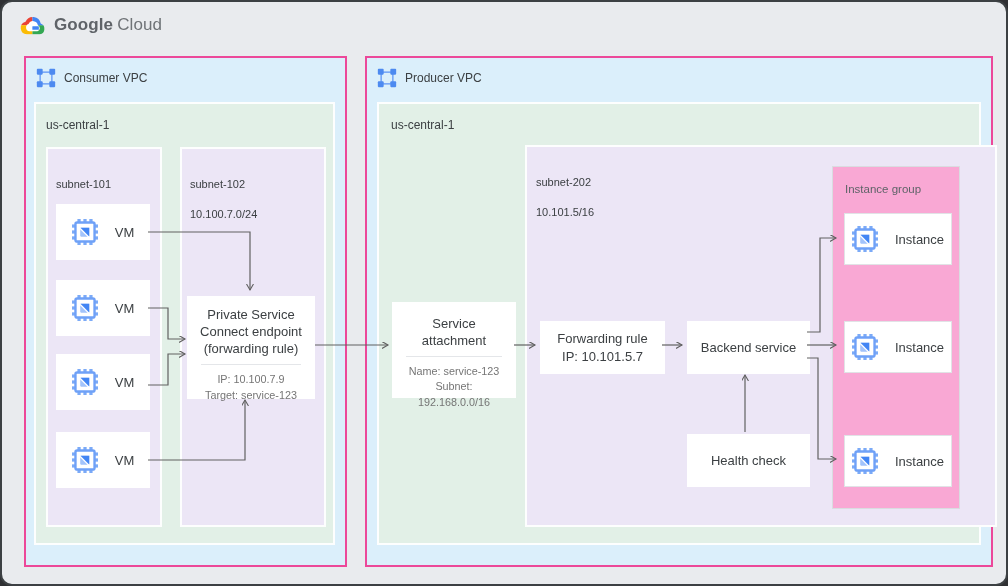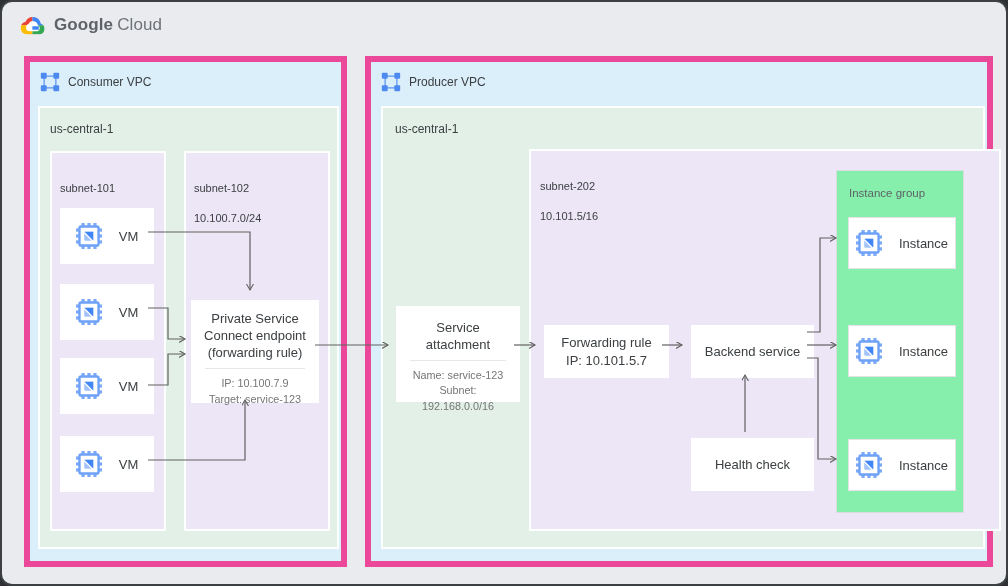--- a/index.html
+++ b/index.html
@@ -8,35 +8,35 @@
     background:#E9EBEE;border:2px solid #3C4043;border-radius:12px;overflow:hidden;
     font-family:"Liberation Sans", sans-serif;
   }
   .abs{position:absolute;box-sizing:border-box;}
   
   .logo{left:18px;top:13px;display:flex;align-items:center;gap:8px;}
   .logo-text{font-size:17px;color:#5F6368;letter-spacing:.1px;}
   .logo-text .brand{font-weight:700;color:#5F6368;}
   .logo-text .suffix{font-weight:400;color:#6F7377;margin-left:4px;}
   
-  .vpc{background:#DBEFFB;border:6px solid #ec4899;}
+  .vpc{background:#DBEFFB;border:2px solid #ec4899;}
   .region{background:#E2F0E7;border:2px solid #FDFEFE;}
   .subnet{background:#ECE6F6;border:2px solid #FDFEFE;}
   .vpc-header{position:absolute;left:10px;top:10px;display:flex;align-items:center;gap:8px;}
   .vpc-label{font-size:12px;color:#3C4043;}
   .zone-label{font-size:12px;color:#3C4043;}
   .subnet-label{font-size:11px;line-height:1.35;color:#3C4043;white-space:pre-line;}
   
   .node{background:#FFFFFF;display:flex;align-items:center;justify-content:center;gap:17px;}
   .node-label{font-size:13px;color:#3C4043;}
   .card{background:#FFFFFF;text-align:center;}
   .card .title{font-size:13px;line-height:1.32;color:#3C4043;padding:0 8px;}
   .card .divider{height:1px;background:#E4E6E9;margin:7px 14px;}
   .card .sub{font-size:10.8px;line-height:1.4;color:#757575;white-space:pre-line;}
-  .group{background:#86efac;border:1px solid #DADCE0;}
+  .group{background:#f9a8d4;border:1px solid #DADCE0;}
   .group-label{position:absolute;left:12px;top:16px;font-size:11.5px;color:#5F6368;}
   .inst{border:1px solid #E1E3E6;}
   .icon24{width:26px;height:26px;display:inline-block;line-height:0;}
   .icon20{width:20px;height:20px;display:inline-block;line-height:0;}
   svg{display:block;}
   .arrows{left:0;top:0;pointer-events:none;}
 </style>
 </head>
 <body>
 

